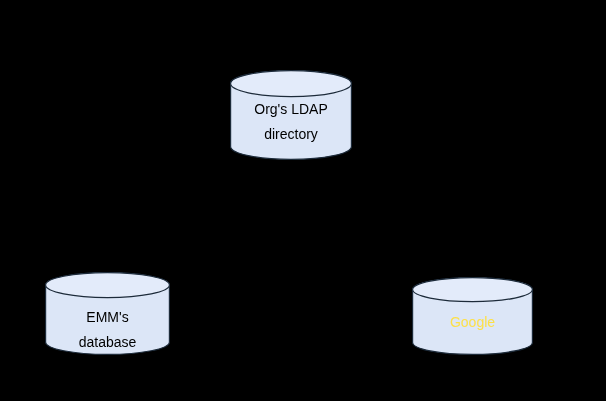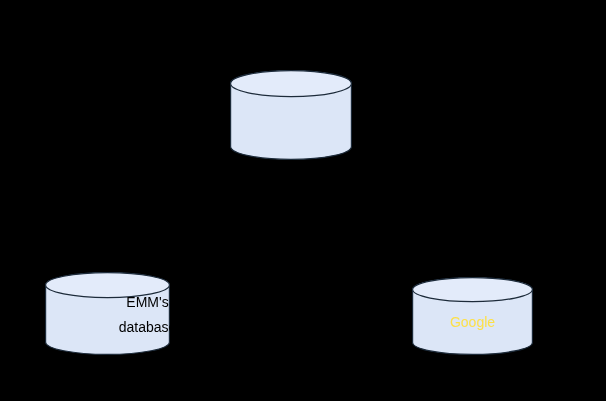--- a/index.html
+++ b/index.html
@@ -44,28 +44,30 @@
 </head>
 <body>
 
 <div id="canvas" style="width: 606px; height: 401px; background: rgb(0, 0, 0);">
 
   <div class="cylinder" id="node-ldap" style="left: 230px; top: 70px; width: 122px; height: 90px;">
     <svg id="svg-ldap" xmlns="http://www.w3.org/2000/svg" width="122" height="90" viewBox="0 0 122 90">
         <path d="M 0.6 13.6 L 0.6 76.4 A 60.4 13 0 0 0 121.4 76.4 L 121.4 13.6 A 60.4 13 0 0 0 0.6 13.6 Z" fill="#dce6f7" stroke="#1d2b3a" stroke-width="1.2" stroke-linejoin="round"></path>
         <ellipse cx="61" cy="13.6" rx="60.4" ry="13" fill="#e3ebfa" stroke="#1d2b3a" stroke-width="1.2"></ellipse>
       </svg>
+    <div class="cyl-label" id="label-ldap" style="top: 26.5px; line-height: 25px; color: rgb(0, 0, 0);">Org's LDAP
+directory</div>
   </div>
 
   <div class="cylinder" id="node-emm" style="left: 45px; top: 272px; width: 125px; height: 83px;">
     <svg id="svg-emm" xmlns="http://www.w3.org/2000/svg" width="125" height="83" viewBox="0 0 125 83">
         <path d="M 0.6 13.1 L 0.6 69.9 A 61.9 12.5 0 0 0 124.4 69.9 L 124.4 13.1 A 61.9 12.5 0 0 0 0.6 13.1 Z" fill="#dce6f7" stroke="#1d2b3a" stroke-width="1.2" stroke-linejoin="round"></path>
         <ellipse cx="62.5" cy="13.1" rx="61.9" ry="12.5" fill="#e3ebfa" stroke="#1d2b3a" stroke-width="1.2"></ellipse>
       </svg>
-    <div class="cyl-label" id="label-emm" style="top: 18px; line-height: 25px; color: rgb(0, 0, 0); padding-left: 40px;">EMM's
+    <div class="cyl-label" id="label-emm" style="top: 33px; line-height: 25px; color: rgb(0, 0, 0);">EMM's
 database</div>
   </div>
 
   <div class="cylinder" id="node-google" style="left: 412px; top: 277px; width: 121px; height: 78px;">
     <svg id="svg-google" xmlns="http://www.w3.org/2000/svg" width="121" height="78" viewBox="0 0 121 78">
         <path d="M 0.6 12.6 L 0.6 65.4 A 59.9 12 0 0 0 120.4 65.4 L 120.4 12.6 A 59.9 12 0 0 0 0.6 12.6 Z" fill="#dce6f7" stroke="#1d2b3a" stroke-width="1.2" stroke-linejoin="round"></path>
         <ellipse cx="60.5" cy="12.6" rx="59.9" ry="12" fill="#e3ebfa" stroke="#1d2b3a" stroke-width="1.2"></ellipse>
       </svg>
     <div class="cyl-label" id="label-google" style="top: 32.5px; line-height: 25px; color: #fde047;">Google</div>
   </div>

